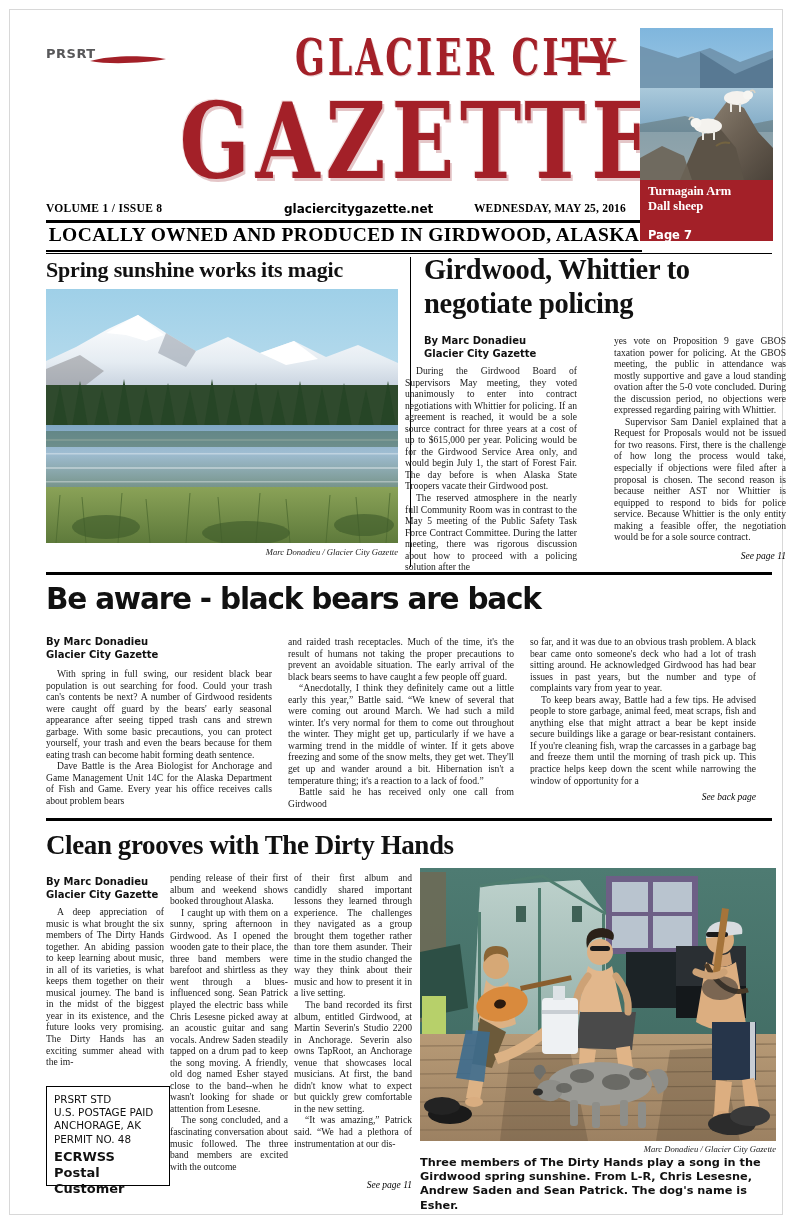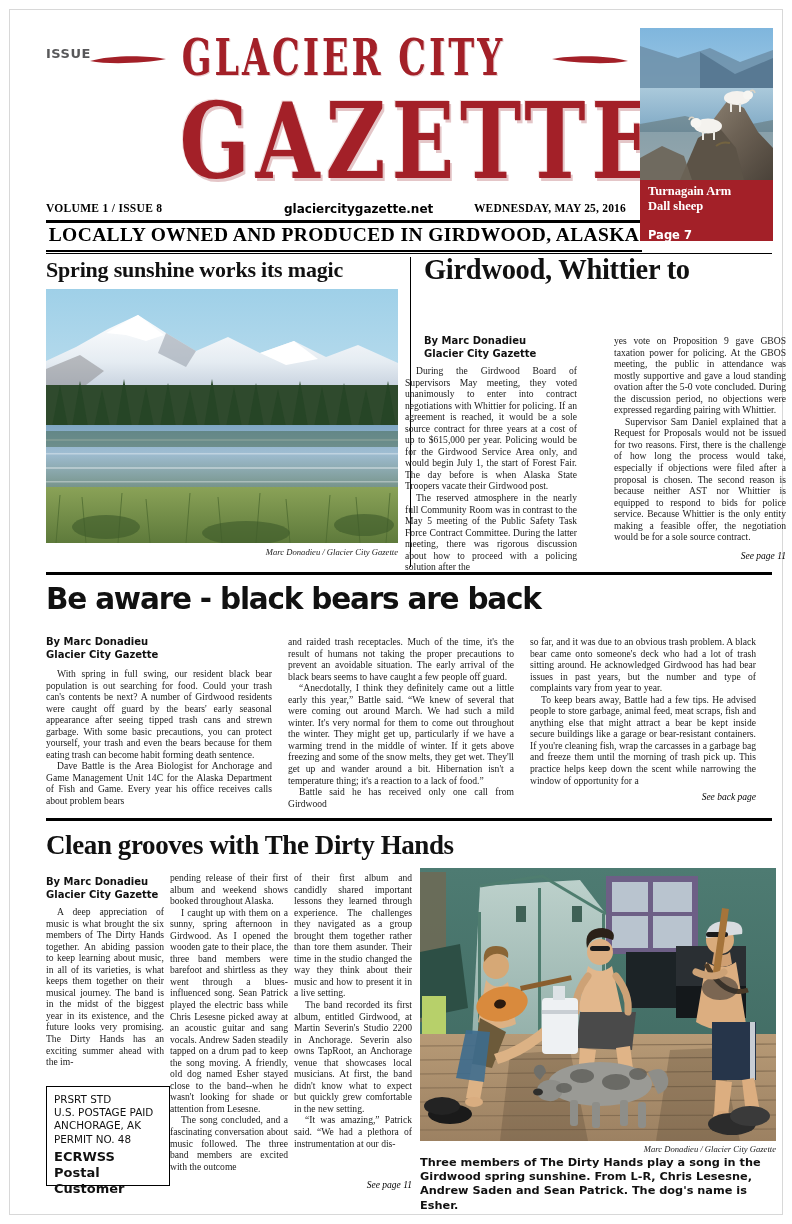--- a/index.html
+++ b/index.html
@@ -43,21 +43,21 @@
     font-weight: bold;
     font-size: 13px;
     letter-spacing: 0.5px;
     color: #58585a;
   }
   .nameplate {
     position: absolute;
     left: 145px;
     top: 2px;
     width: 450px;
-    text-align: left;
+    text-align: right;
   }
   .np-line1 {
     font-family: "DejaVu Serif", serif;
     font-weight: bold;
     font-size: 40px;
     line-height: 44px;
     letter-spacing: 3px;
     color: #a32028;
     font-stretch: condensed;
     text-shadow: 1px 1px 0 #e8cfd0;
@@ -309,21 +309,21 @@
   .ph { position:absolute; left:0; top:0; width:100%; height:100%; }
 </style>
 </head>
 <body>
 
 <div class="page">
 <div class="paper-frame">
 
   <div class="masthead">
 
-    <div class="free-tag">ISSUE</div>
+    <div class="free-tag">PRSRT</div>
 
     <div class="swash swash-left">
       <svg width="80" height="12" viewBox="0 0 80 12">
             <path d="M2 7 C22 1, 58 1, 78 5 C58 9, 22 11, 2 7 Z" fill="#a32028"></path>
           </svg>
     </div>
     <div class="swash swash-right">
       <svg width="80" height="12" viewBox="0 0 80 12">
             <path d="M78 7 C58 1, 22 1, 2 5 C22 9, 58 11, 78 7 Z" fill="#a32028"></path>
           </svg>
@@ -471,20 +471,21 @@
           <ellipse cx="60" cy="238" rx="34" ry="12"></ellipse>
               <ellipse cx="200" cy="244" rx="44" ry="12"></ellipse>
           <ellipse cx="318" cy="236" rx="30" ry="11"></ellipse>
         </g>
       </svg>
     </div>
     <div class="s1-credit photocredit">Marc Donadieu / Glacier City Gazette</div>
 
     <div class="s2-head hl-serif">
       <div>Girdwood, Whittier to</div>
+      <div>negotiate policing</div>
     </div>
     <div class="s2-byline byline">
       <div>By Marc Donadieu</div>
       <div>Glacier City Gazette</div>
     </div>
     <div class="s2-c1 body-col">
       <p>During the Girdwood Board of Supervisors May meeting, they voted unanimously to enter into contract negotiations with Whittier for policing. If an agreement is reached, it would be a sole source contract for three years at a cost of up to $615,000 per year. Policing would be for the Girdwood Service Area only, and would begin July 1, the start of Forest Fair. The day before is when Alaska State Troopers vacate their Girdwood post.</p>
       <p>The reserved atmosphere in the nearly full Community Room was in contrast to the May 5 meeting of the Public Safety Task Force Contract Committee. During the latter meeting, there was rigorous discussion about how to proceed with a policing solution after the</p>
     </div>
     <div class="s2-c2 body-col">

